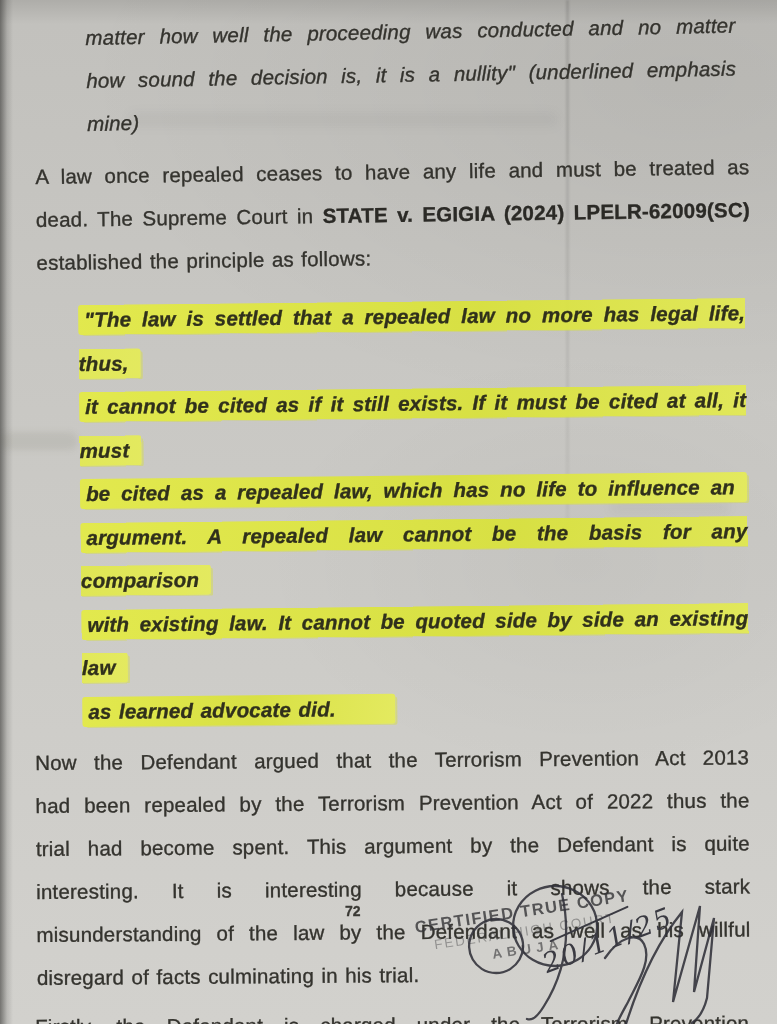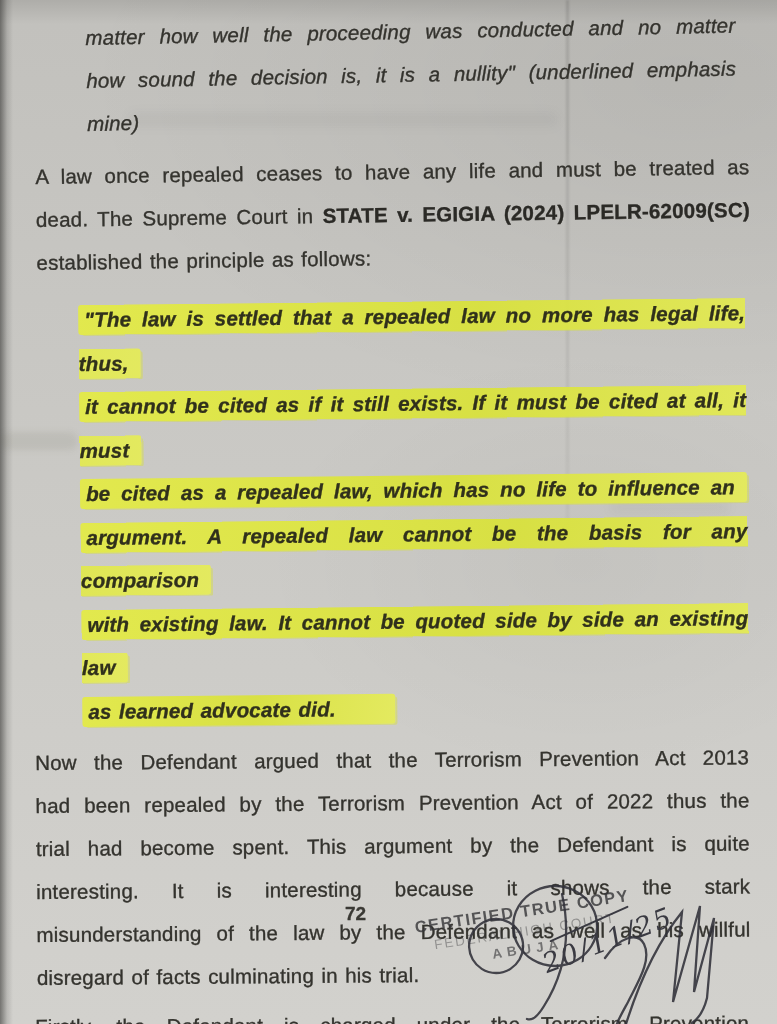--- a/index.html
+++ b/index.html
@@ -50,21 +50,21 @@
     background:linear-gradient(96deg, rgba(227,234,73,0.96) 0%, rgba(217,226,58,0.93) 55%, rgba(230,237,84,0.9) 100%);
     padding:3px 12px 4px 6px; border-radius:3px;
     box-shadow:3px 2px 0 -1px rgba(216,224,60,0.45);
   }
   .hl-line.last > span { padding-right:60px; }
 
   .para2 { margin-top:7px; transform:rotate(-0.45deg); transform-origin:left top; }
   .para3 { margin-top:6px; transform:rotate(-0.3deg); transform-origin:left top; }
 
   .pageno {
-    position:absolute; left:345px; top:903px; font-size:19px; font-weight:bold;
+    position:absolute; left:345px; top:903px; font-size:14px; font-weight:bold;
     color:#3a3934; -webkit-text-stroke:0.3px currentColor;
   }
   .stamp {
     position:absolute; left:394px; top:921px; width:256px; text-align:center;
     transform:rotate(-8.5deg); transform-origin:left top;
     color:rgba(56,56,58,0.82); pointer-events:none;
   }
   .stamp .s1 { font-size:16.5px; font-weight:bold; letter-spacing:1.5px; }
   .stamp .s2 { font-size:13.5px; letter-spacing:1.8px; opacity:0.5; margin-top:3px; }
   .stamp .s3 { font-size:13.5px; font-weight:bold; letter-spacing:5px; opacity:0.75; margin-top:3px; }

